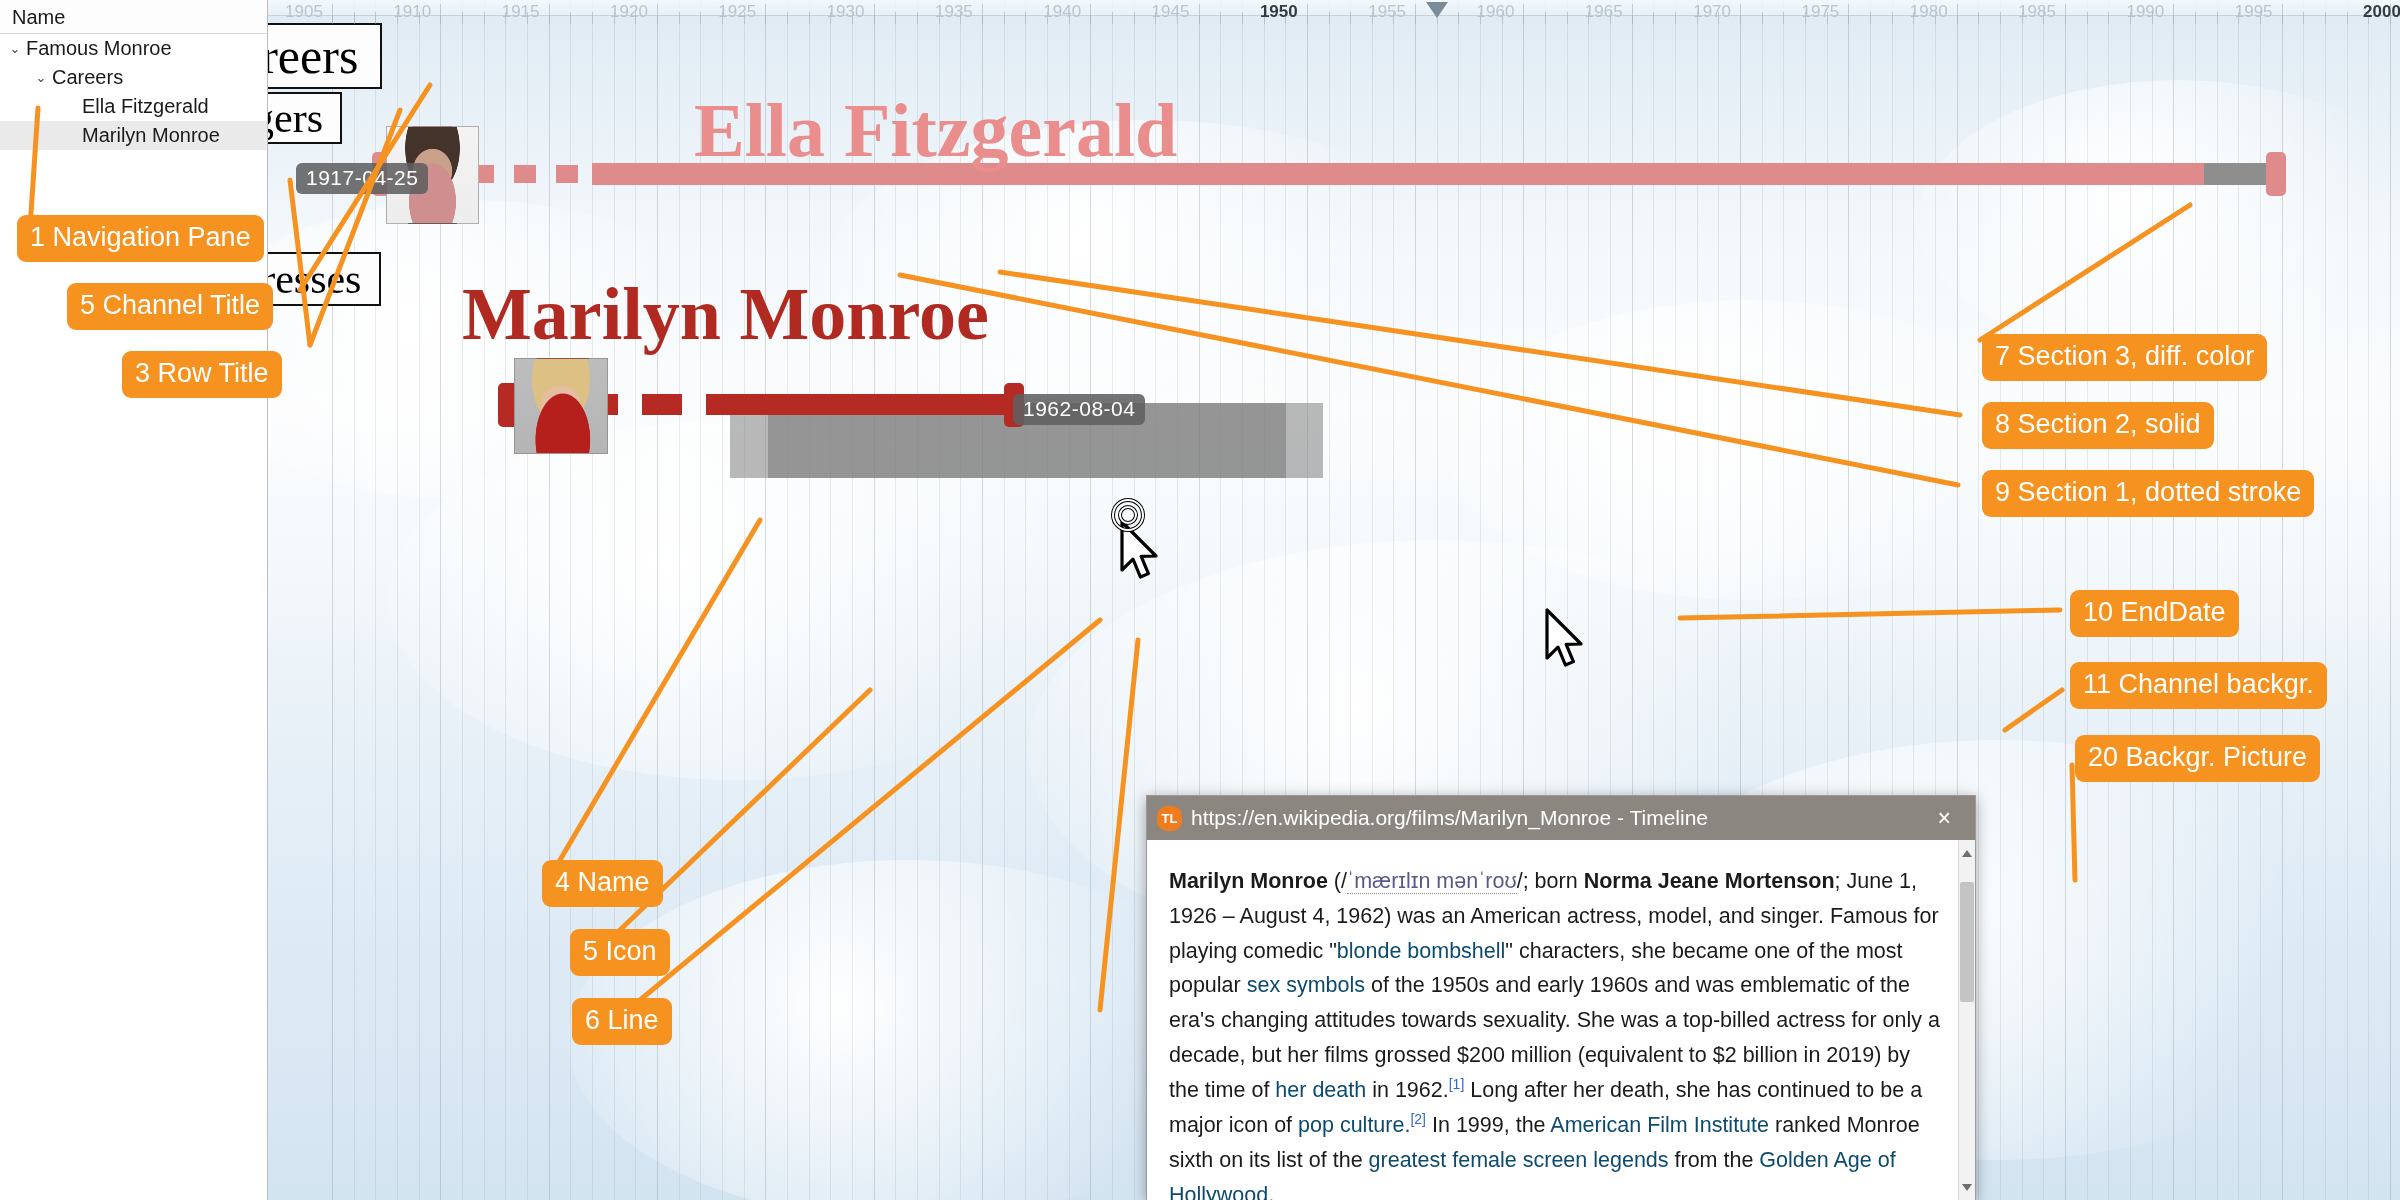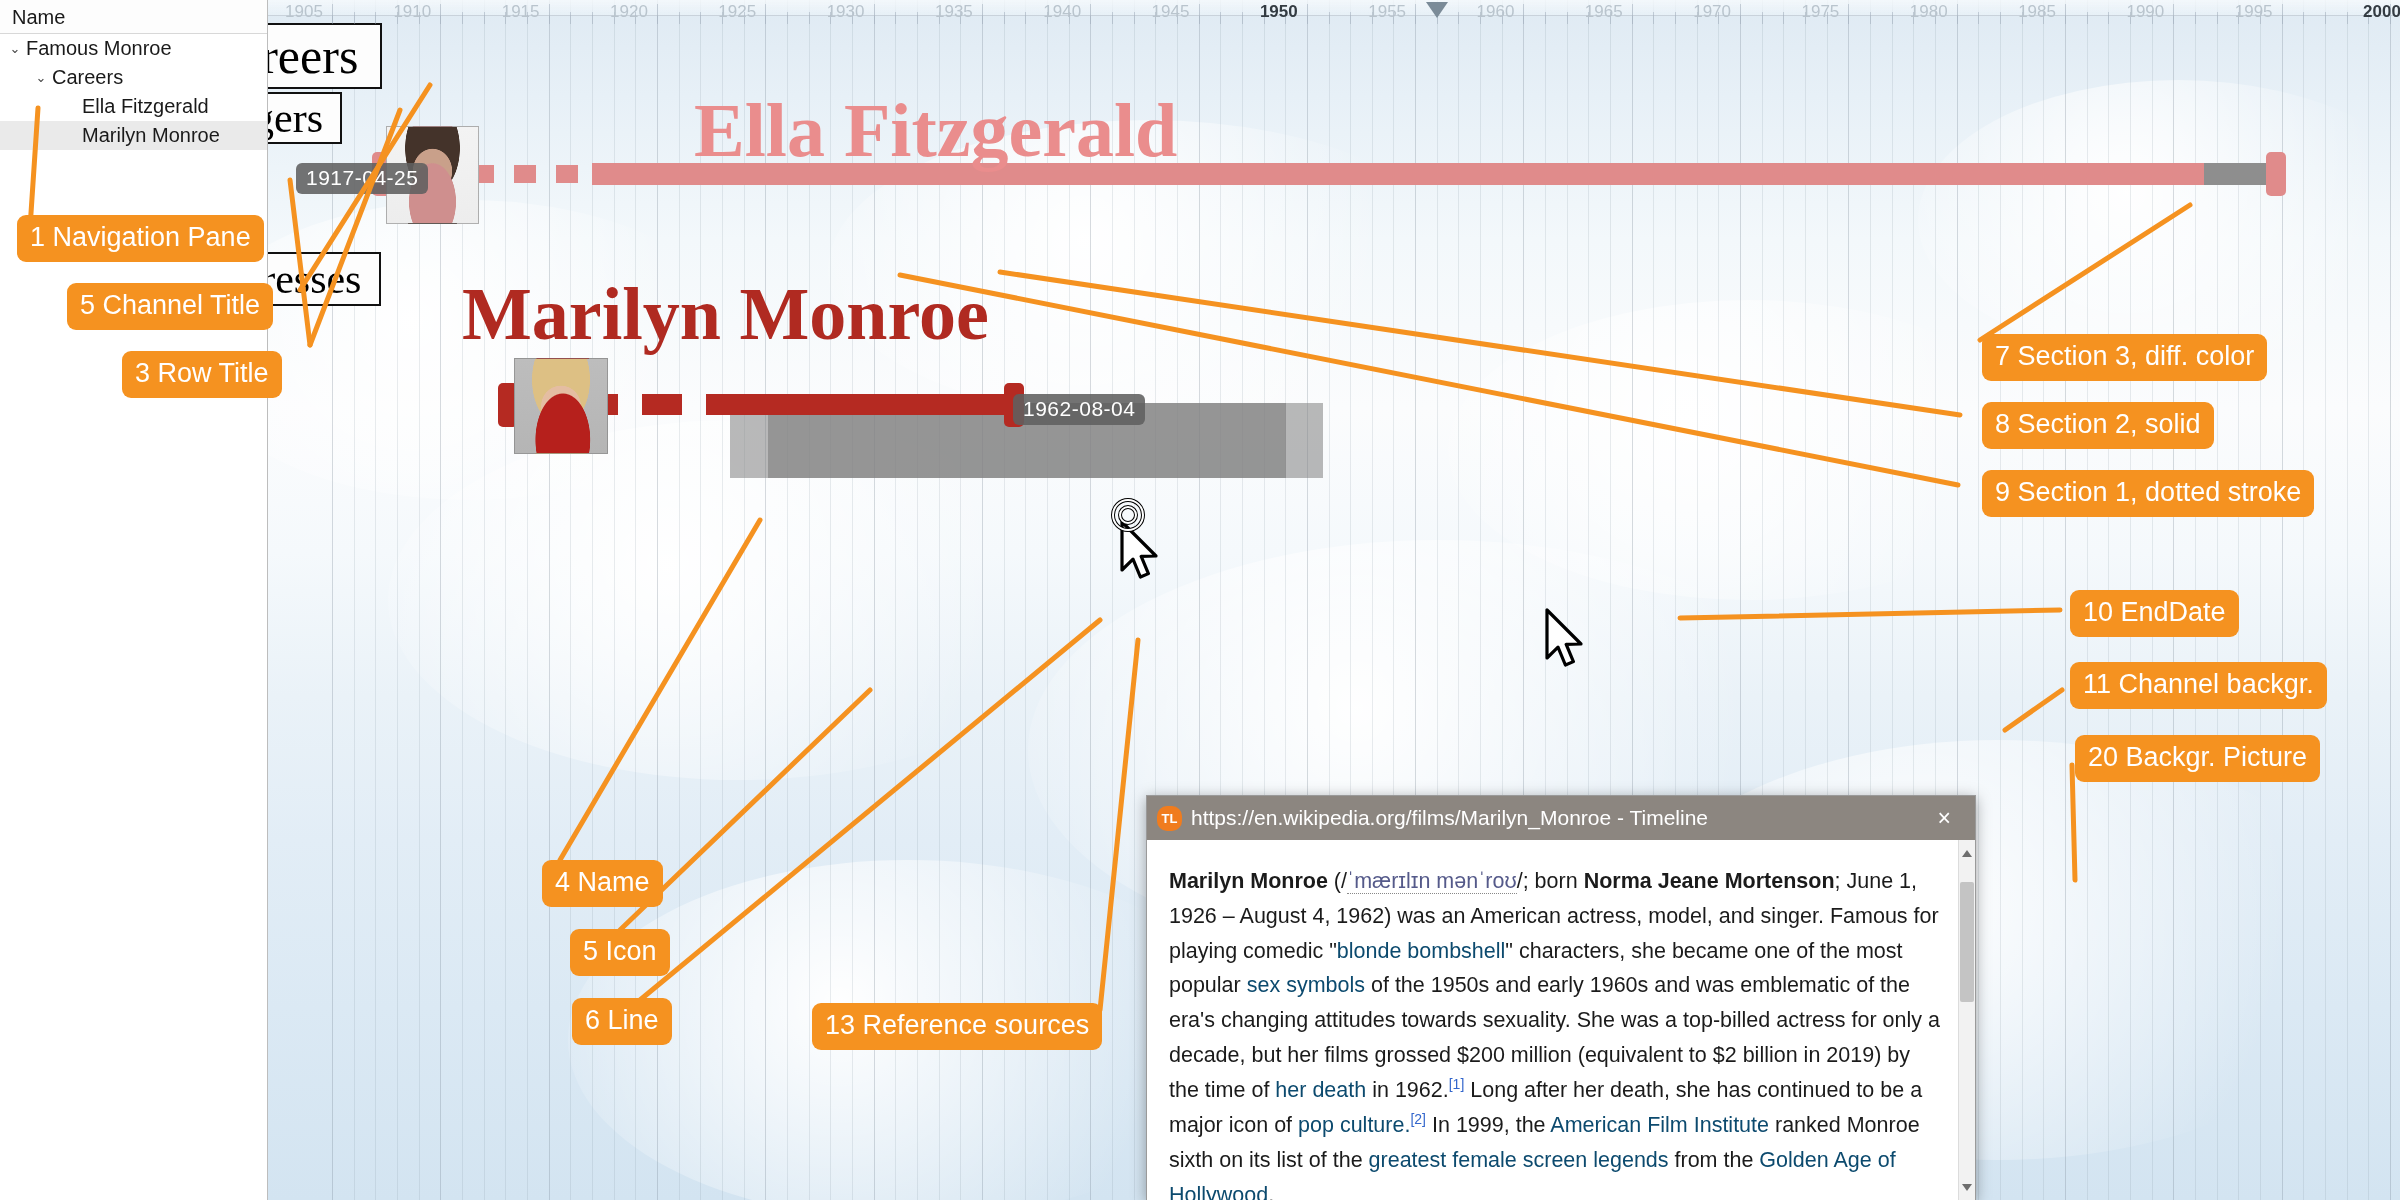--- a/index.html
+++ b/index.html
@@ -551,21 +551,20 @@
   <div class="callout" style="left:122px; top:351px;">3 Row Title</div>
   <div class="callout" style="left:542px; top:860px;">4 Name</div>
   <div class="callout" style="left:570px; top:929px;">5 Icon</div>
   <div class="callout" style="left:572px; top:998px;">6 Line</div>
   <div class="callout" style="left:1982px; top:334px;">7 Section 3, diff. color</div>
   <div class="callout" style="left:1982px; top:402px;">8 Section 2, solid</div>
   <div class="callout" style="left:1982px; top:470px;">9 Section 1, dotted stroke</div>
   <div class="callout" style="left:2070px; top:590px;">10 EndDate</div>
   <div class="callout" style="left:2070px; top:662px;">11 Channel backgr.</div>
   <div class="callout" style="left:2075px; top:735px;">20 Backgr. Picture</div>
-  <div class="callout" style="left:812px; top:1003px;">13 Reference sources</div>
 
   <div id="popup">
     <div id="popup-title">
       <div id="popup-favicon">TL</div>
       <div id="popup-url">https://en.wikipedia.org/films/Marilyn_Monroe - Timeline</div>
       <div id="popup-close">×</div>
     </div>
     <div id="popup-body">
       <div id="popup-text"><b>Marilyn Monroe</b><span> (/</span><span class="wipa">ˈmærɪlɪn mənˈroʊ</span><span>/; born </span><b>Norma Jeane Mortenson</b><span>; June 1, 1926 – August 4, 1962) was an American actress, model, and singer. Famous for playing comedic "</span><span class="wlink">blonde bombshell</span><span>" characters, she became one of the most popular </span><span class="wlink">sex symbols</span><span> of the 1950s and early 1960s and was emblematic of the era's changing attitudes towards sexuality. She was a top-billed actress for only a decade, but her films grossed $200 million (equivalent to $2 billion in 2019) by the time of </span><span class="wlink">her death</span><span> in 1962.</span><span class="wref">[1]</span><span> Long after her death, she has continued to be a major icon of </span><span class="wlink">pop culture.</span><span class="wref">[2]</span><span> In 1999, the </span><span class="wlink">American Film Institute</span><span> ranked Monroe sixth on its list of the </span><span class="wlink">greatest female screen legends</span><span> from the </span><span class="wlink">Golden Age of Hollywood</span><span>.</span></div>
     </div>

